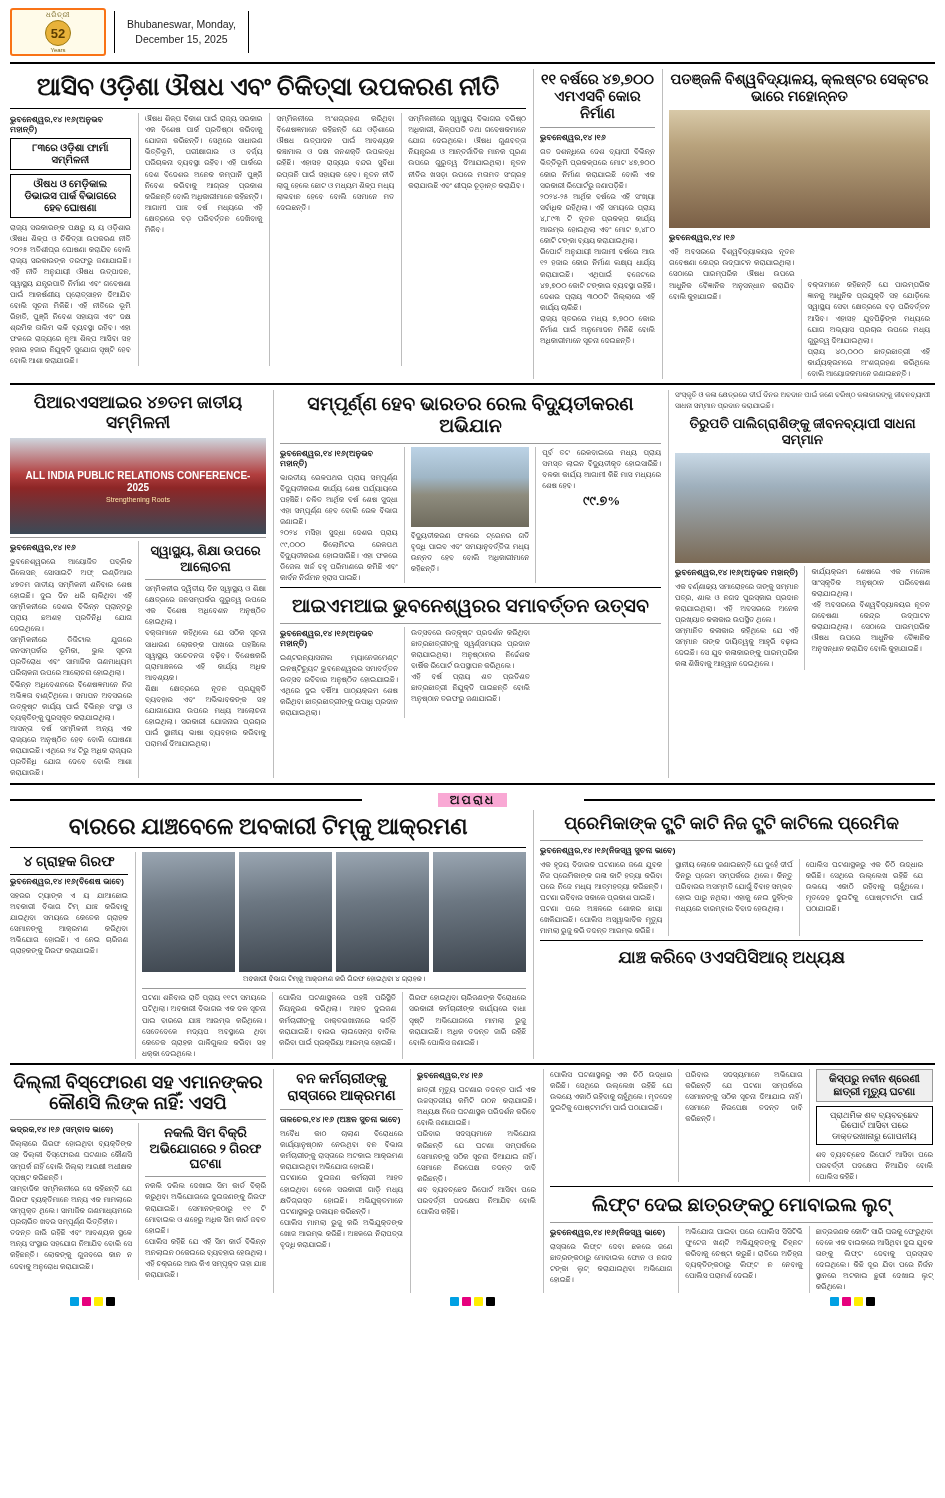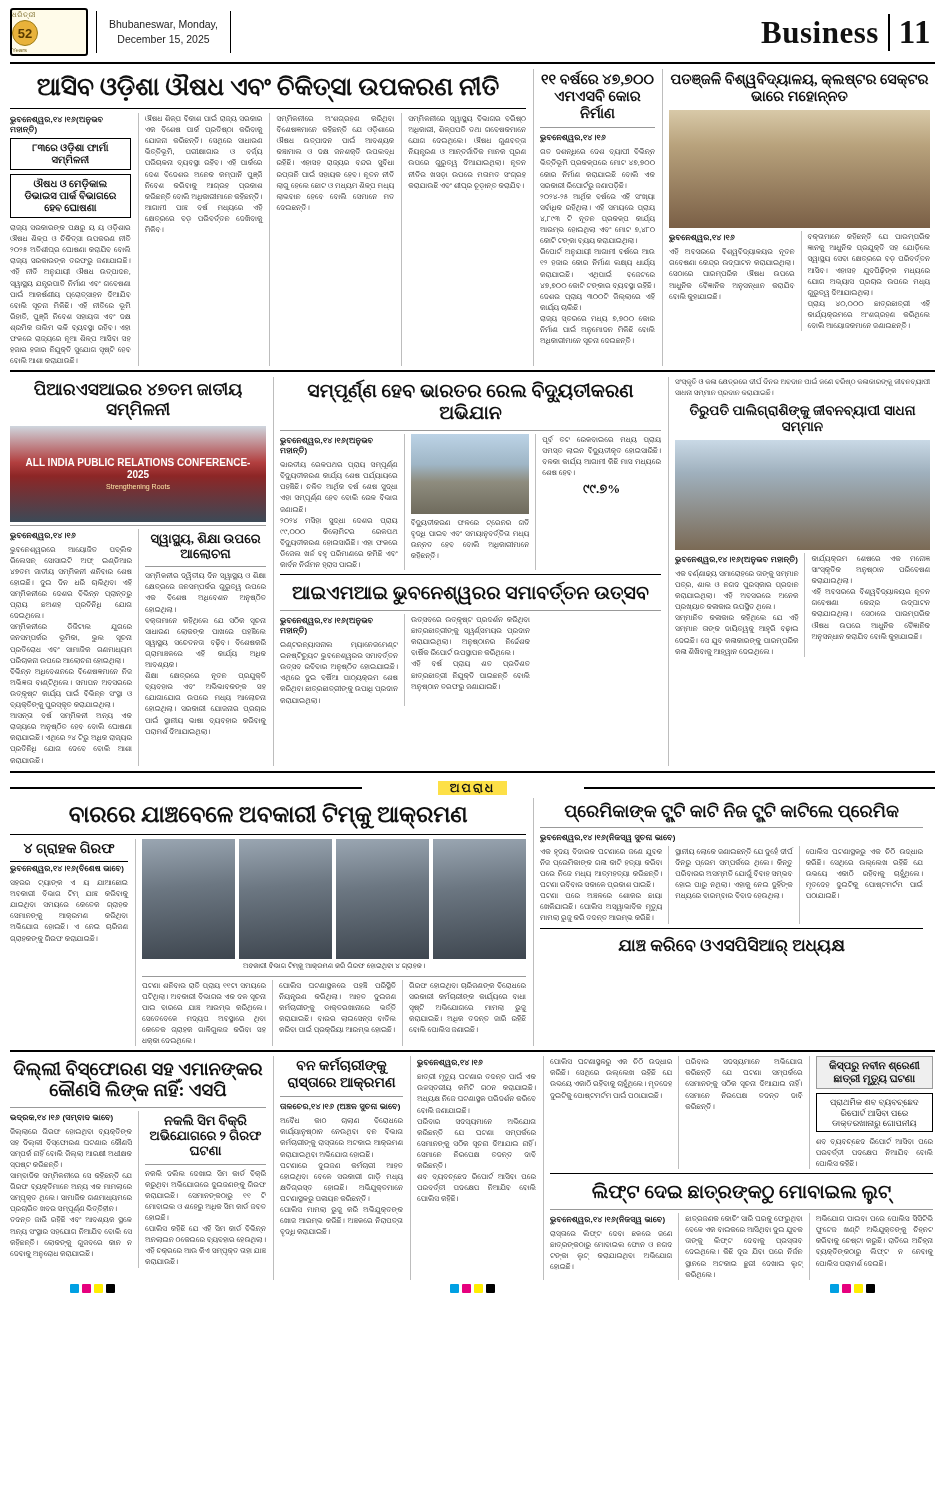--- a/index.html
+++ b/index.html
@@ -21,25 +21,25 @@
   }
 
   
   .masthead {
     display: flex; align-items: center;
     border-bottom: 2px solid #000;
     padding-bottom: 4px;
     height: 58px;
   }
   .logo-badge {
-    width: 78px; height: 48px;
-    border: 2px solid #000000;
+    width: 96px; height: 48px;
+    border: 2px solid #f97316;
     border-radius: 3px;
     display: flex; flex-direction: column;
-    justify-content: center;
+    align-items: center; justify-content: center;
     background: #fffbe9;
     margin-right: 8px;
     flex: 0 0 auto;
   }
   .logo-top { font-size: 7px; color: #6b5a12; letter-spacing: .5px; }
   .logo-circle {
     width: 26px; height: 26px; border-radius: 50%;
     background: #e8b23a; color: #5a3c00;
     display: flex; align-items: center; justify-content: center;
     font-size: 13px; font-weight: bold;
@@ -134,21 +134,21 @@
     position: relative;
   }
   .crime-band::before, .crime-band::after {
     content: ""; position: absolute; top: 50%; width: 38%; border-top: 2px solid #000;
   }
   .crime-band::before { left: 0; }
   .crime-band::after { right: 0; }
   .crime-band span {
     font-family: "Liberation Serif", serif;
     font-weight: bold; font-size: 12.5px; letter-spacing: 2px;
-    background: #fde047; padding: 0 12px; position: relative; z-index: 2;
+    background: #f9a8d4; padding: 0 12px; position: relative; z-index: 2;
   }
 
   .regmarks { display: flex; justify-content: space-between; padding: 0 60px; margin-top: 4px; }
   .rg { display: flex; gap: 3px; }
   .rg i { width: 9px; height: 9px; display: block; border-radius: 1px; }
 
   
   .topzone { display: flex; gap: 7px; }
   .col { }
   .sep-v { border-left: 1px solid #bdbdbd; }
@@ -162,24 +162,20 @@
     <div class="logo-badge">
       <div class="logo-top">ଧରିତ୍ରୀ</div>
       <div class="logo-circle">52</div>
       <div class="logo-bottom">Years</div>
     </div>
     <div class="dateline">
       <div>Bhubaneswar, Monday,</div>
       <div>December 15, 2025</div>
     </div>
     <div class="masthead-spacer"></div>
-    <div class="section-title">
-      <span>Business</span>
-      <span class="page-num">11</span>
-    </div>
   </div>
 
   <div class="topzone" style="margin-top:5px;">
 
     <div class="col" style="width:516px;">
       <div class="head-xl">ଆସିବ ଓଡ଼ିଶା ଔଷଧ ଏବଂ ଚିକିତ୍ସା ଉପକରଣ ନୀତି</div>
       <div class="rule"></div>
       <div style="display:flex; gap:7px;">
         <div style="width:122px;">
           <div class="byline">ଭୁବନେଶ୍ୱର,୧୪।୧୬(ଅନୁଭବ ମହାନ୍ତି)</div>
@@ -214,21 +210,21 @@
     </div>
 
     <div class="col sep-v" style="width:268px; padding-left:6px;">
       <div class="head-md">ପତଞ୍ଜଳି ବିଶ୍ୱବିଦ୍ୟାଳୟ, କ୍ଲଷ୍ଟର ସେକ୍ଟର ଭାରେ ମହୋନ୍ନତ</div>
       <div class="photo stage" style="height:118px; margin:3px 0;"></div>
       <div style="display:flex; gap:6px;">
         <div style="width:126px;">
           <div class="byline">ଭୁବନେଶ୍ୱର,୧୪।୧୬</div>
           <div class="body-text">ଏହି ଅବସରରେ ବିଶ୍ୱବିଦ୍ୟାଳୟର ନୂତନ ଗବେଷଣା କେନ୍ଦ୍ର ଉଦ୍‌ଘାଟନ କରାଯାଇଥିଲା। ସେଠାରେ ପାରମ୍ପରିକ ଔଷଧ ଉପରେ ଆଧୁନିକ ବୈଜ୍ଞାନିକ ଅନୁସନ୍ଧାନ କରାଯିବ ବୋଲି କୁହାଯାଇଛି।</div>
         </div>
-        <div class="sep-v" style="width:130px; padding-left:6px;">
+        <div class="sep-v" style="width:130px; padding-left:6px;margin-top:48px;">
           <div class="body-text">ବକ୍ତାମାନେ କହିଛନ୍ତି ଯେ ପାରମ୍ପରିକ ଜ୍ଞାନକୁ ଆଧୁନିକ ପ୍ରଯୁକ୍ତି ସହ ଯୋଡ଼ିଲେ ସ୍ୱାସ୍ଥ୍ୟ ସେବା କ୍ଷେତ୍ରରେ ବଡ଼ ପରିବର୍ତ୍ତନ ଆସିବ। ଏହାସହ ଯୁବପିଢ଼ିଙ୍କ ମଧ୍ୟରେ ଯୋଗ ଅଭ୍ୟାସ ପ୍ରଚାର ଉପରେ ମଧ୍ୟ ଗୁରୁତ୍ୱ ଦିଆଯାଇଥିଲା।</div>
           <div class="body-text">ପ୍ରାୟ ୪୦,୦୦୦ ଛାତ୍ରଛାତ୍ରୀ ଏହି କାର୍ଯ୍ୟକ୍ରମରେ ଅଂଶଗ୍ରହଣ କରିଥିଲେ ବୋଲି ଆୟୋଜକମାନେ ଜଣାଇଛନ୍ତି।</div>
         </div>
       </div>
     </div>
   </div>
 
   <div class="rule-thick" style="margin-top:4px;"></div>
 
   <div class="topzone">
@@ -434,24 +430,24 @@
       <div class="rule" style="margin:4px 0;"></div>
 
       <div class="head-lg" style="font-size:19px;">ଲିଫ୍ଟ ଦେଇ ଛାତ୍ରଙ୍କଠୁ ମୋବାଇଲ ଲୁଟ୍</div>
       <div class="rule-thin"></div>
       <div style="display:flex; gap:6px;">
         <div style="width:124px;">
           <div class="byline">ଭୁବନେଶ୍ୱର,୧୪।୧୬(ନିଜସ୍ୱ ଭାବେ)</div>
           <div class="body-text">ରାସ୍ତାରେ ଲିଫ୍ଟ ଦେବା ଛଳରେ ଜଣେ ଛାତ୍ରଙ୍କଠାରୁ ମୋବାଇଲ ଫୋନ ଓ ନଗଦ ଟଙ୍କା ଲୁଟ୍ କରାଯାଇଥିବା ଅଭିଯୋଗ ହୋଇଛି।</div>
         </div>
         <div class="sep-v" style="width:126px;padding-left:6px;">
+          <div class="body-text">ଅଭିଯୋଗ ପାଇବା ପରେ ପୋଲିସ ସିସିଟିଭି ଫୁଟେଜ ଖଣ୍ଟି ଅଭିଯୁକ୍ତଙ୍କୁ ଚିହ୍ନଟ କରିବାକୁ ଚେଷ୍ଟା କରୁଛି। ରାତିରେ ଅଚିହ୍ନା ବ୍ୟକ୍ତିଙ୍କଠାରୁ ଲିଫ୍ଟ ନ ନେବାକୁ ପୋଲିସ ପରାମର୍ଶ ଦେଇଛି।</div>
+        </div>
+        <div class="sep-v" style="width:126px;padding-left:6px;">
           <div class="body-text">ଛାତ୍ରଜଣକ କୋଚିଂ ସାରି ଘରକୁ ଫେରୁଥିବା ବେଳେ ଏକ ବାଇକରେ ଆସିଥିବା ଦୁଇ ଯୁବକ ତାଙ୍କୁ ଲିଫ୍ଟ ଦେବାକୁ ପ୍ରସ୍ତାବ ଦେଇଥିଲେ। କିଛି ଦୂର ଯିବା ପରେ ନିର୍ଜନ ସ୍ଥାନରେ ଅଟକାଇ ଛୁରୀ ଦେଖାଇ ଲୁଟ୍ କରିଥିଲେ।</div>
-        </div>
-        <div class="sep-v" style="width:126px;padding-left:6px;">
-          <div class="body-text">ଅଭିଯୋଗ ପାଇବା ପରେ ପୋଲିସ ସିସିଟିଭି ଫୁଟେଜ ଖଣ୍ଟି ଅଭିଯୁକ୍ତଙ୍କୁ ଚିହ୍ନଟ କରିବାକୁ ଚେଷ୍ଟା କରୁଛି। ରାତିରେ ଅଚିହ୍ନା ବ୍ୟକ୍ତିଙ୍କଠାରୁ ଲିଫ୍ଟ ନ ନେବାକୁ ପୋଲିସ ପରାମର୍ଶ ଦେଇଛି।</div>
         </div>
       </div>
     </div>
   </div>
 
   <div class="regmarks">
     <div class="rg">
       <i style="background:#00a0e3"></i>
         <i style="background:#e6007e"></i>
         <i style="background:#ffed00"></i>

